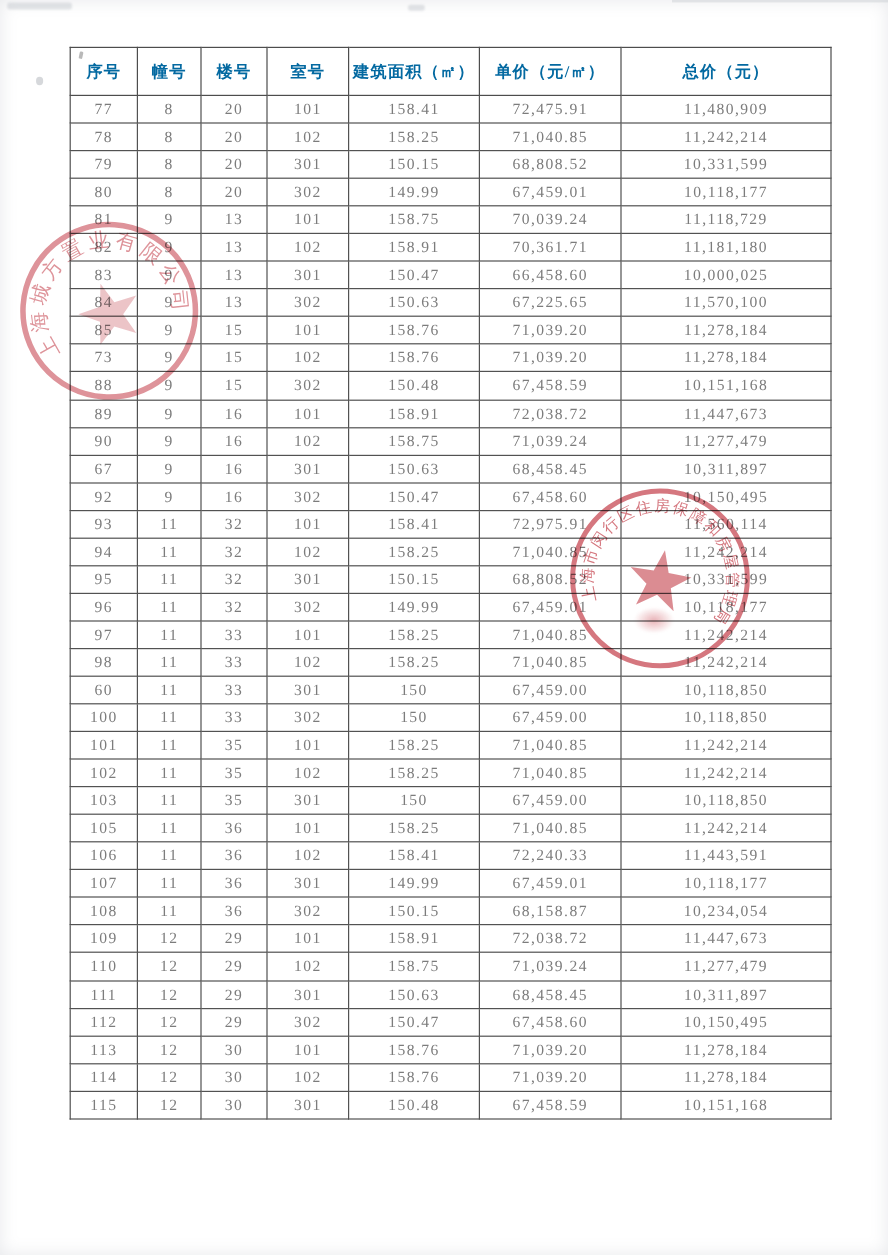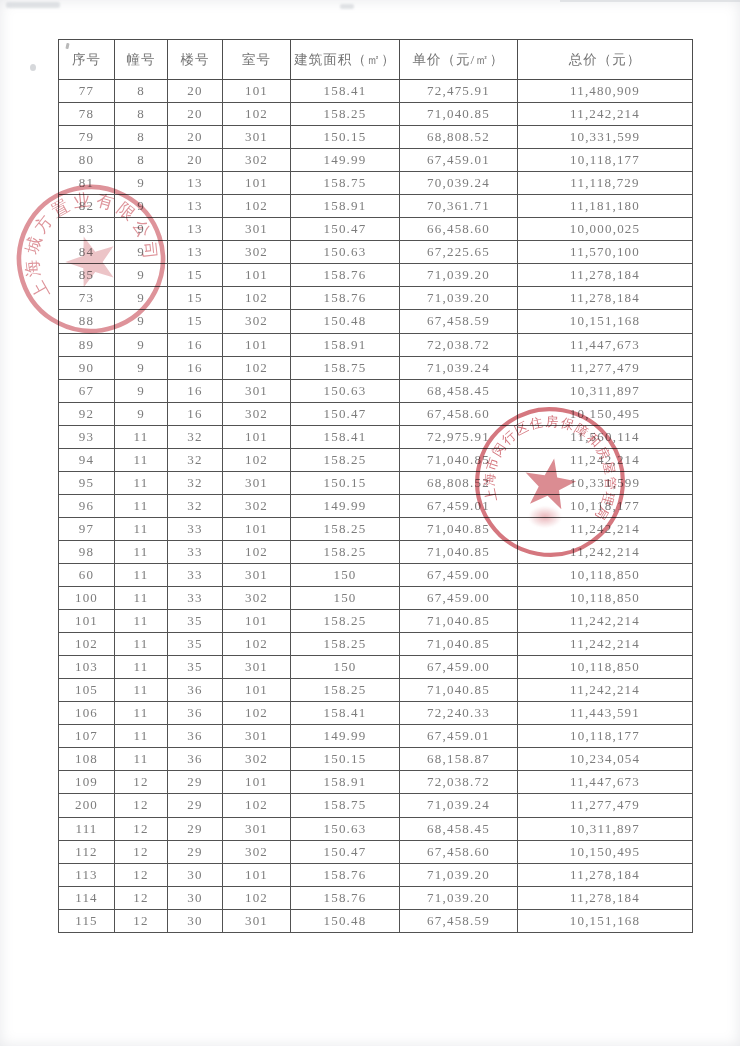--- a/index.html
+++ b/index.html
@@ -13,21 +13,21 @@
     position:absolute;inset:0;background:#ffffff;
     box-shadow:inset 0 0 14px rgba(120,130,145,.18);
   }
   
   table.price{
     position:absolute;left:58px;top:39px;width:634px;
     border-collapse:collapse;table-layout:fixed;
     border:1.6px solid #474747;
   }
   table.price th{
-    height:39px;font-weight:normal;font-size:13.5px;color:#737373;
+    height:39px;font-weight:bold;font-size:13.5px;color:#0369a1;
     border:1px solid #4d4d4d;text-align:center;letter-spacing:1px;
     padding:0;white-space:nowrap;overflow:hidden;
   }
   table.price td{
     height:22.05px;font-size:13px;color:#7c7c7c;
     border:1px solid #525252;text-align:center;letter-spacing:1.2px;
     padding:0;white-space:nowrap;overflow:hidden;
   }
   
   .stamp{
@@ -355,21 +355,21 @@
         <tr>
       <td>109</td>
       <td>12</td>
       <td>29</td>
       <td>101</td>
       <td>158.91</td>
       <td>72,038.72</td>
       <td>11,447,673</td>
     </tr>
         <tr>
-      <td>200</td>
+      <td>110</td>
       <td>12</td>
       <td>29</td>
       <td>102</td>
       <td>158.75</td>
       <td>71,039.24</td>
       <td>11,277,479</td>
     </tr>
         <tr>
       <td>111</td>
       <td>12</td>

